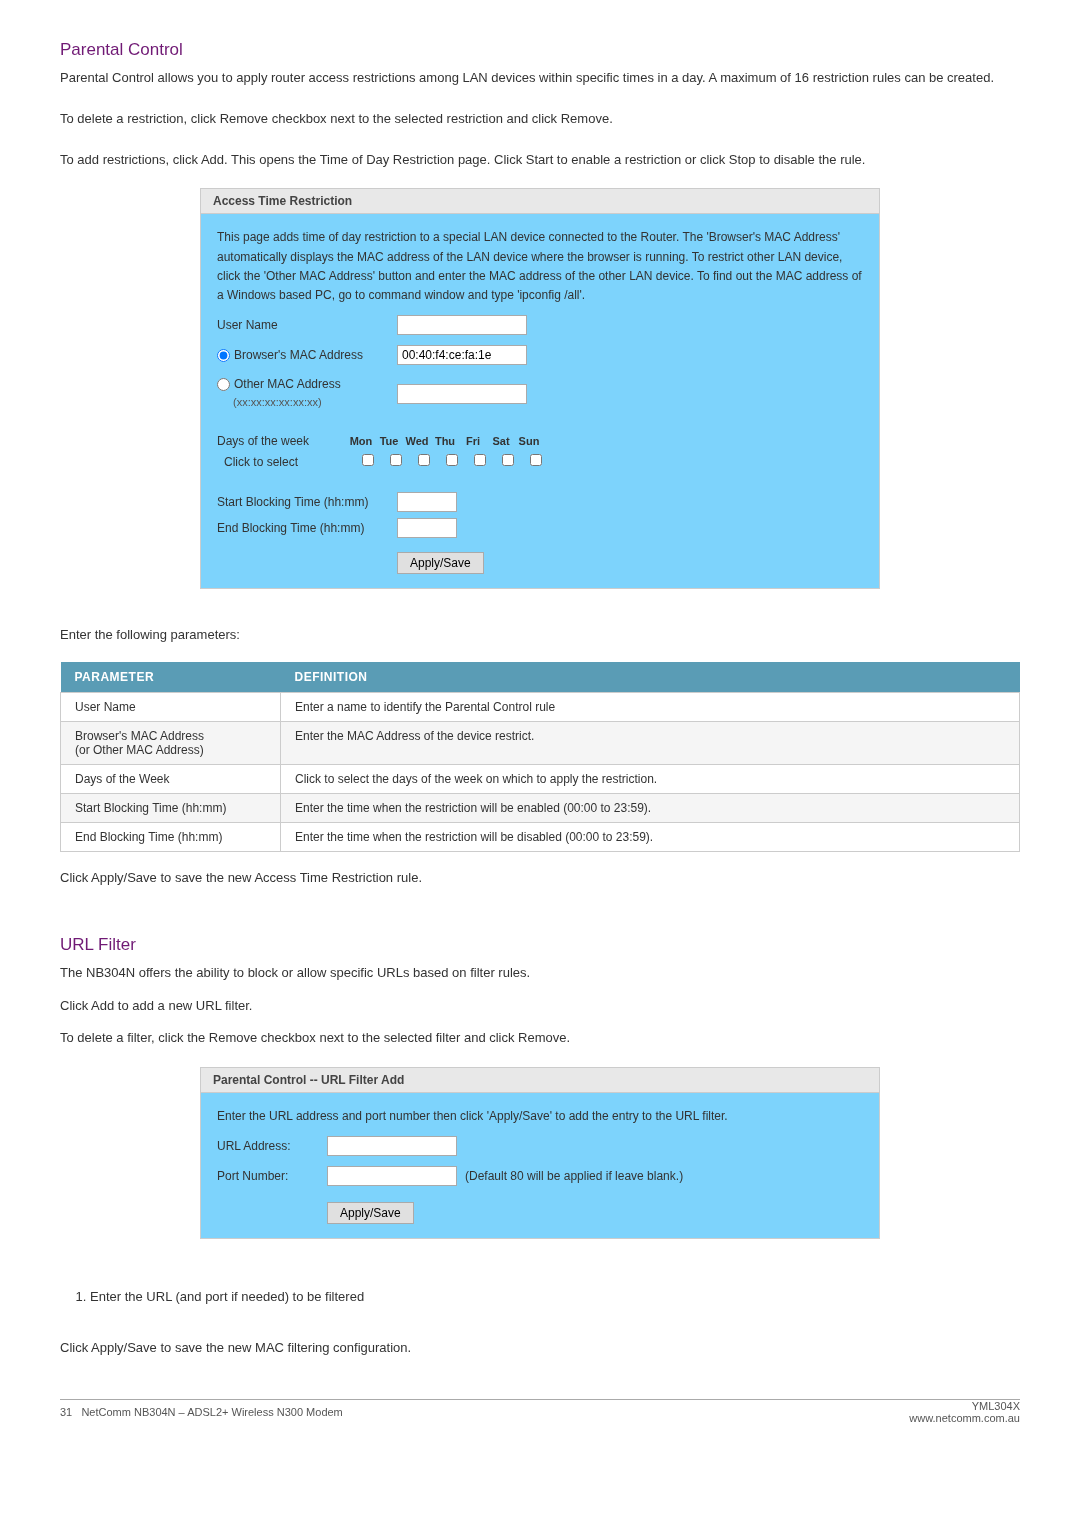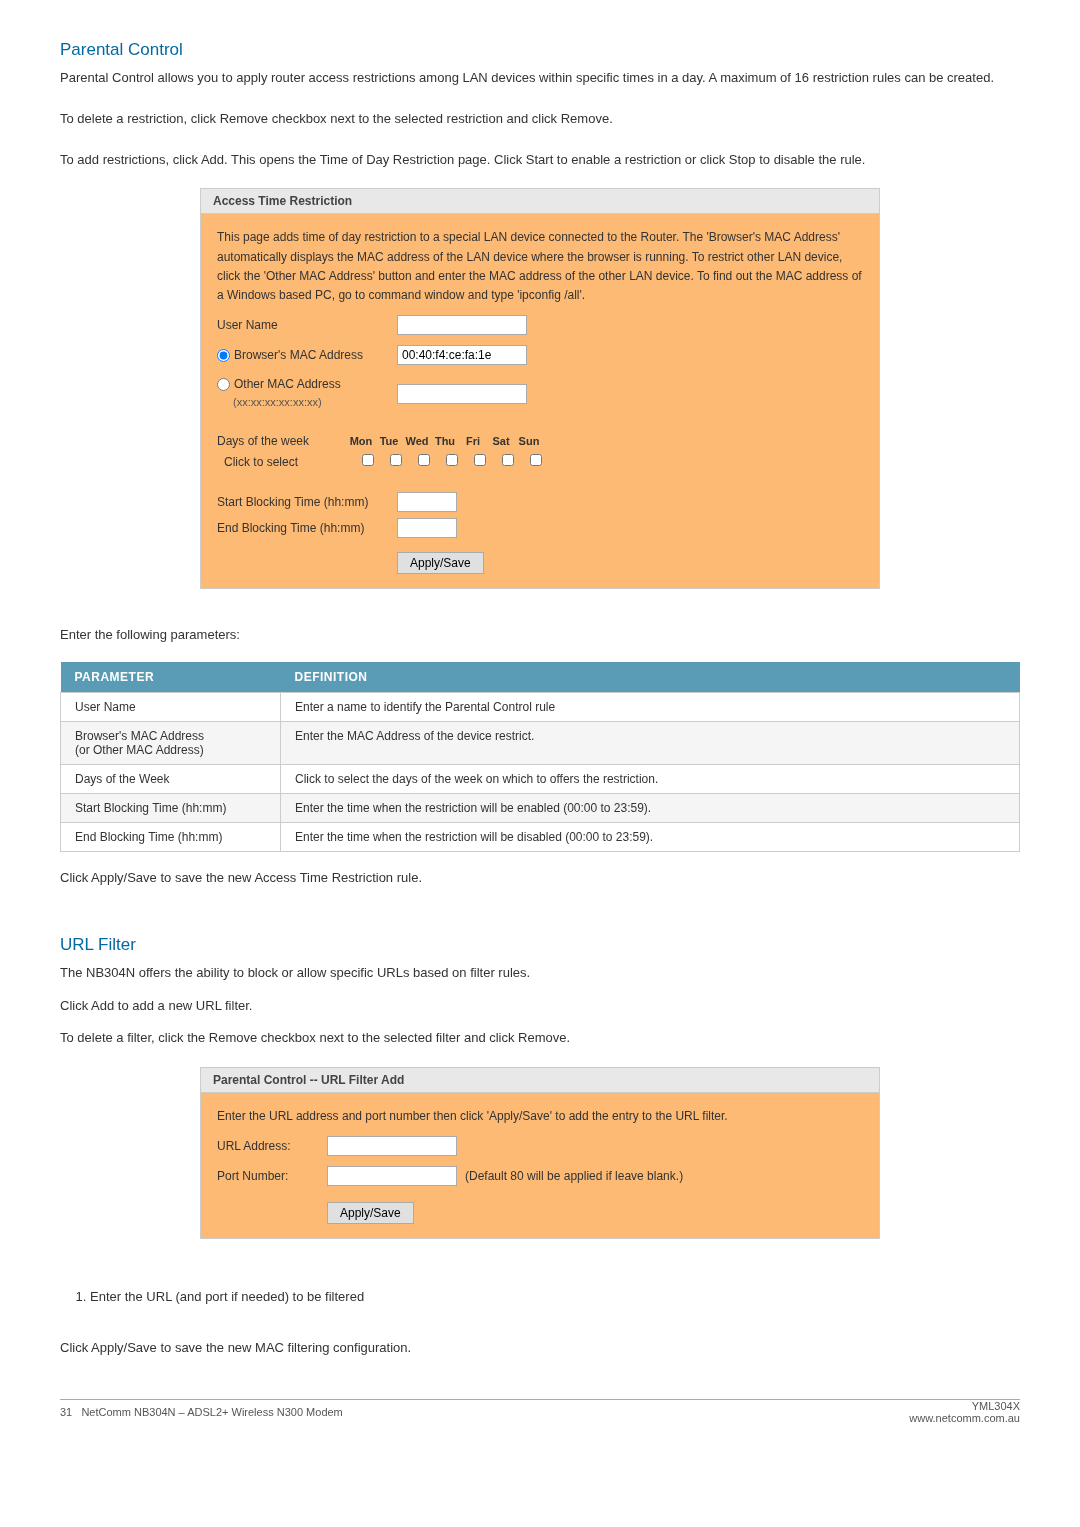--- a/index.html
+++ b/index.html
@@ -12,39 +12,39 @@
       min-height: 1527px;
       padding: 0;
     }
     .page-wrapper {
       padding: 40px 60px 40px 60px;
       position: relative;
     }
 
     
     .section-title {
-      color: #0369a1;
+      color: #701a75;
       font-size: 17px;
       font-weight: normal;
       margin-bottom: 8px;
     }
 
     .section-desc {
       font-size: 13px;
       color: #333;
       line-height: 1.6;
       margin-bottom: 10px;
     }
 
     
     .box-container {
       border: 1px solid #ccc;
       margin: 18px auto;
       width: 680px;
-      background: #fdba74;
+      background: #7dd3fc;
     }
     .box-title {
       background: #e8e8e8;
       padding: 5px 12px;
       font-size: 12px;
       font-weight: bold;
       border-bottom: 1px solid #ccc;
       color: #444;
     }
     .box-content {
@@ -369,21 +369,21 @@
           <td style="white-space: pre-line;">User Name</td>
           <td>Enter a name to identify the Parental Control rule</td>
         </tr>
         <tr>
           <td style="white-space: pre-line;">Browser's MAC Address
 (or Other MAC Address)</td>
           <td>Enter the MAC Address of the device restrict.</td>
         </tr>
         <tr>
           <td style="white-space: pre-line;">Days of the Week</td>
-          <td>Click to select the days of the week on which to offers the restriction.</td>
+          <td>Click to select the days of the week on which to apply the restriction.</td>
         </tr>
         <tr>
           <td style="white-space: pre-line;">Start Blocking Time (hh:mm)</td>
           <td>Enter the time when the restriction will be enabled (00:00 to 23:59).</td>
         </tr>
         <tr>
           <td style="white-space: pre-line;">End Blocking Time  (hh:mm)</td>
           <td>Enter the time when the restriction will be disabled (00:00 to 23:59).</td>
         </tr>
       </tbody>

